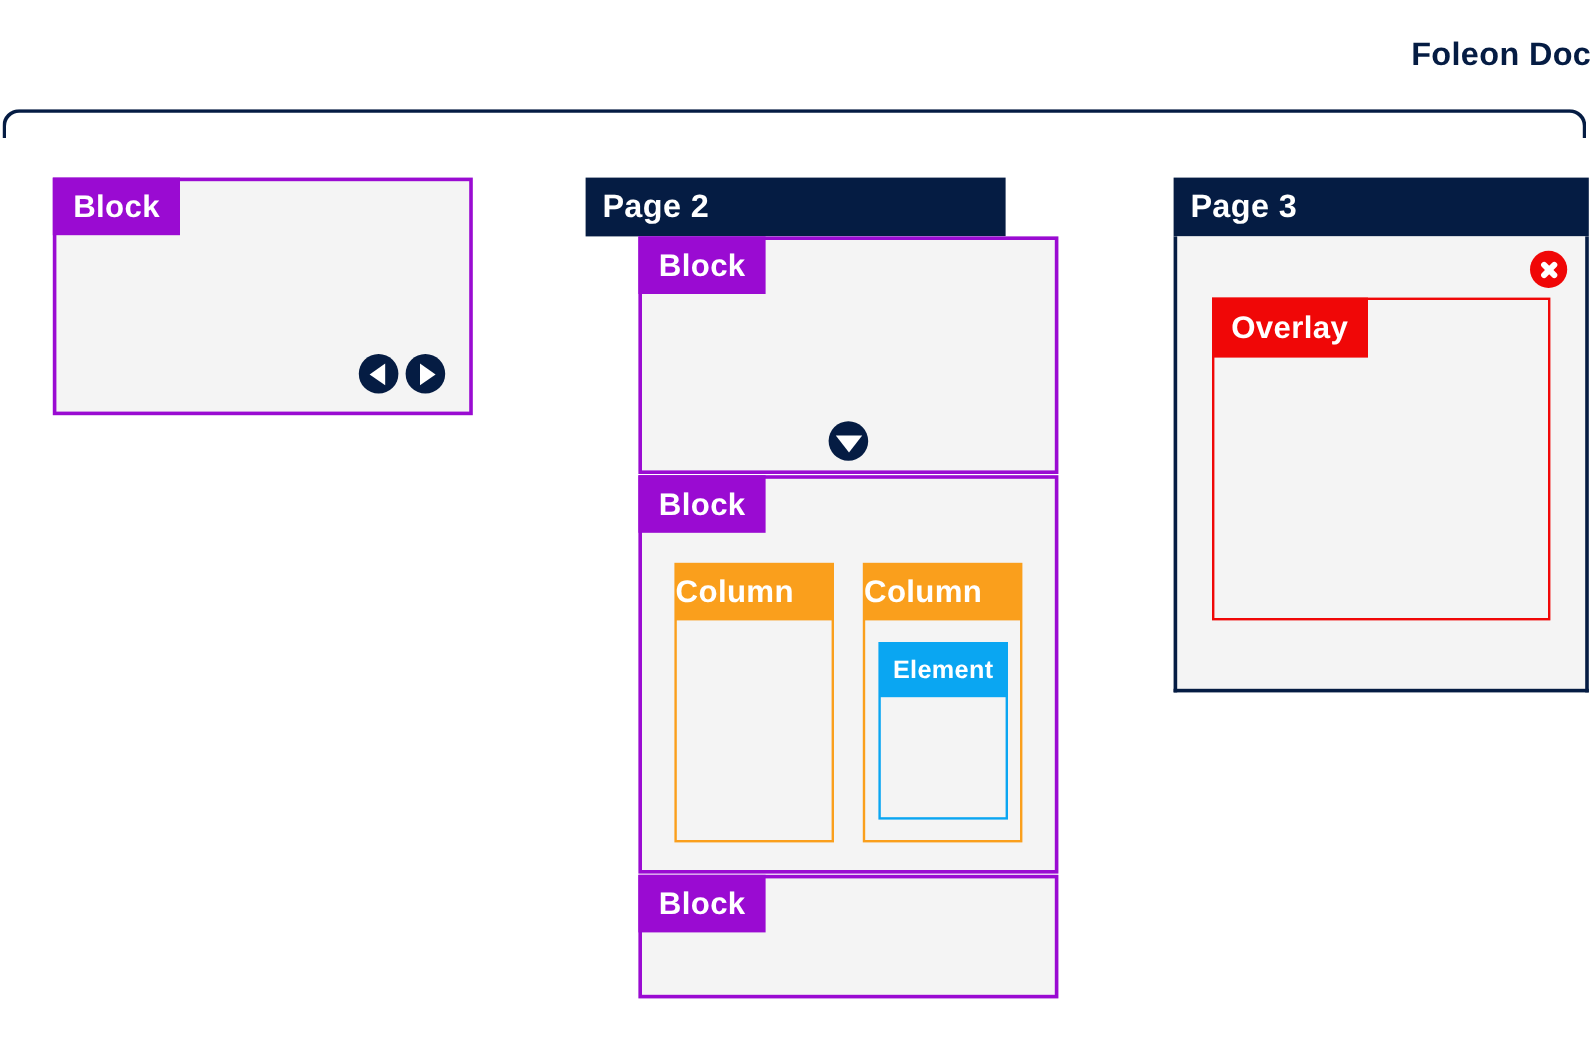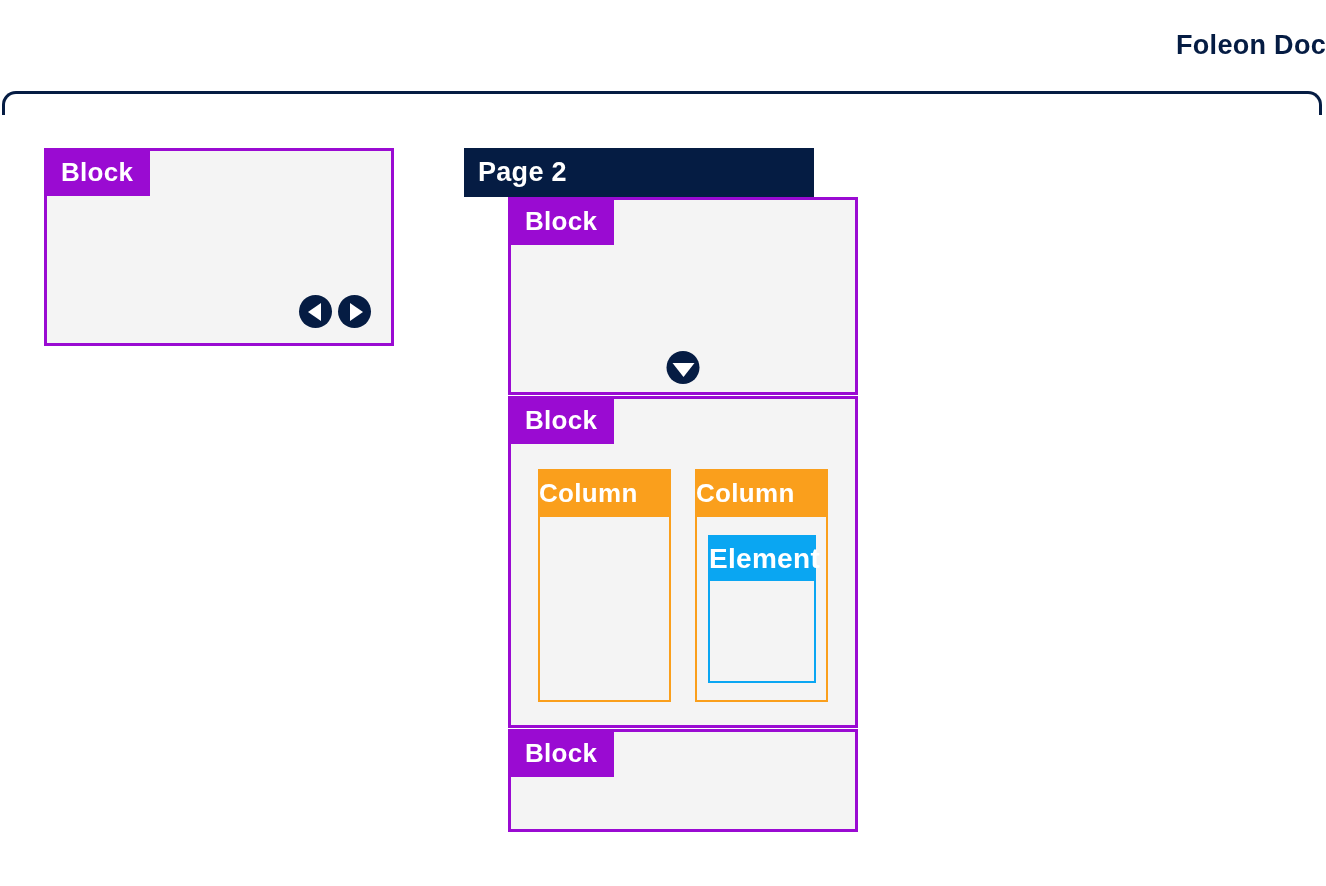--- a/index.html
+++ b/index.html
@@ -83,21 +83,21 @@
     height:47px; background:var(--orange); color:#fff;
     font-size:26px; line-height:47px; 
     margin:-1px -1px 0 -1px; white-space:nowrap;
   }
   .element {
     position:absolute; left:11px; top:64px; width:108px; height:148px;
     border:2px solid var(--blue); background:var(--panel_bg);
   }
   .element-header {
     height:45px; background:var(--blue); color:#fff;
-    font-size:28px; line-height:45px; text-align:center;
+    font-size:21px; line-height:45px; text-align:center;
     margin:-1px -1px 0 -1px; white-space:nowrap;
   }
 
   
   .page3-content {
     position:relative; height:380px; background:var(--panel_bg);
     border:3px solid var(--navy); border-top:none;
   }
   .close-btn {
     position:absolute; top:12px; right:15px;
@@ -130,21 +130,21 @@
         <div class="circle-btn">
           <div class="tri-left"></div>
         </div>
         <div class="circle-btn">
           <div class="tri-right"></div>
         </div>
       </div>
     </div>
   </div>
 
-  <div class="page" style="left:464px; width:350px;">
+  <div class="page" style="left:488px; width:350px;">
     <div class="page-header">
       <span>Page 2</span>
     </div>
 
     <div class="block" style="height:198px;">
       <div class="badge purple">Block</div>
       <div class="circle-btn scroll-btn">
         <div class="tri-down"></div>
       </div>
     </div>
@@ -162,14 +162,28 @@
           </div>
         </div>
       </div>
     </div>
 
     <div class="block" style="height:103px; margin-top:1px;">
       <div class="badge purple">Block</div>
     </div>
   </div>
 
+  <div class="page" style="left:978px; width:346px;">
+    <div class="page-header">
+      <span>Page 3</span>
+    </div>
+    <div class="page3-content">
+      <div class="close-btn">
+        <div class="bar bar1"></div>
+        <div class="bar bar2"></div>
+      </div>
+      <div class="overlay-box">
+        <div class="badge red">Overlay</div>
+      </div>
+    </div>
+  </div>
 
 </div>
 
 </body></html>

